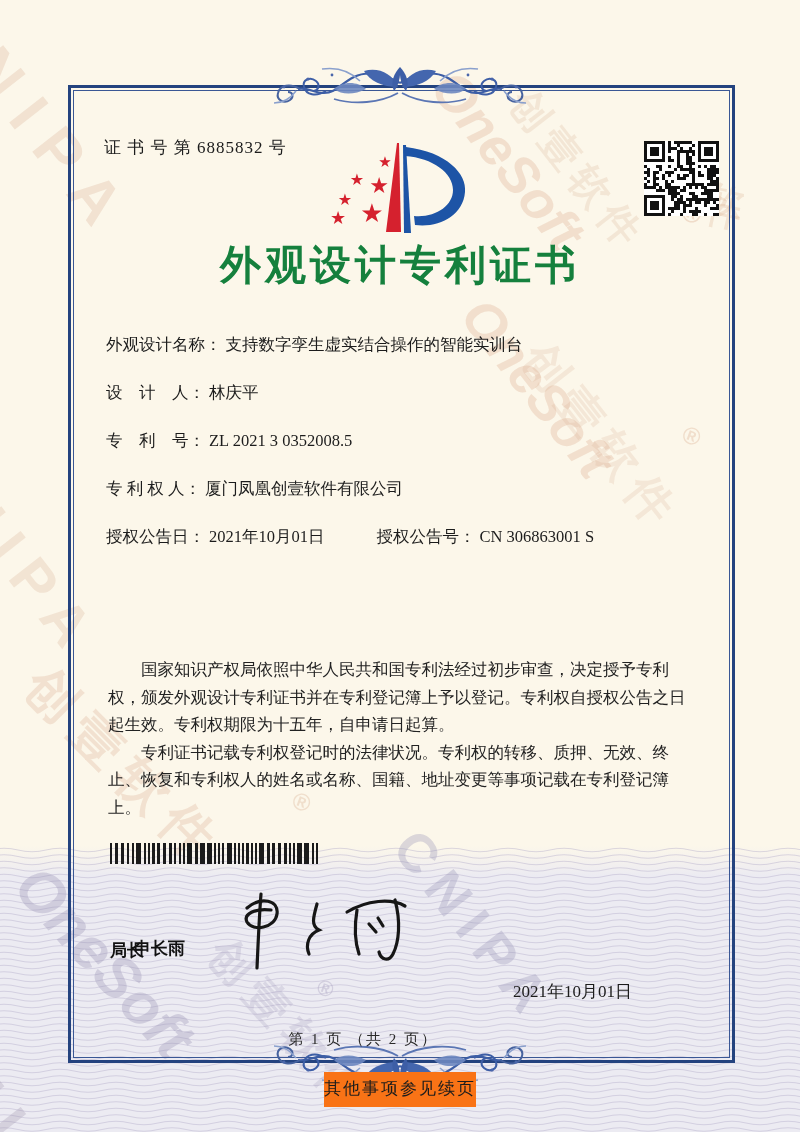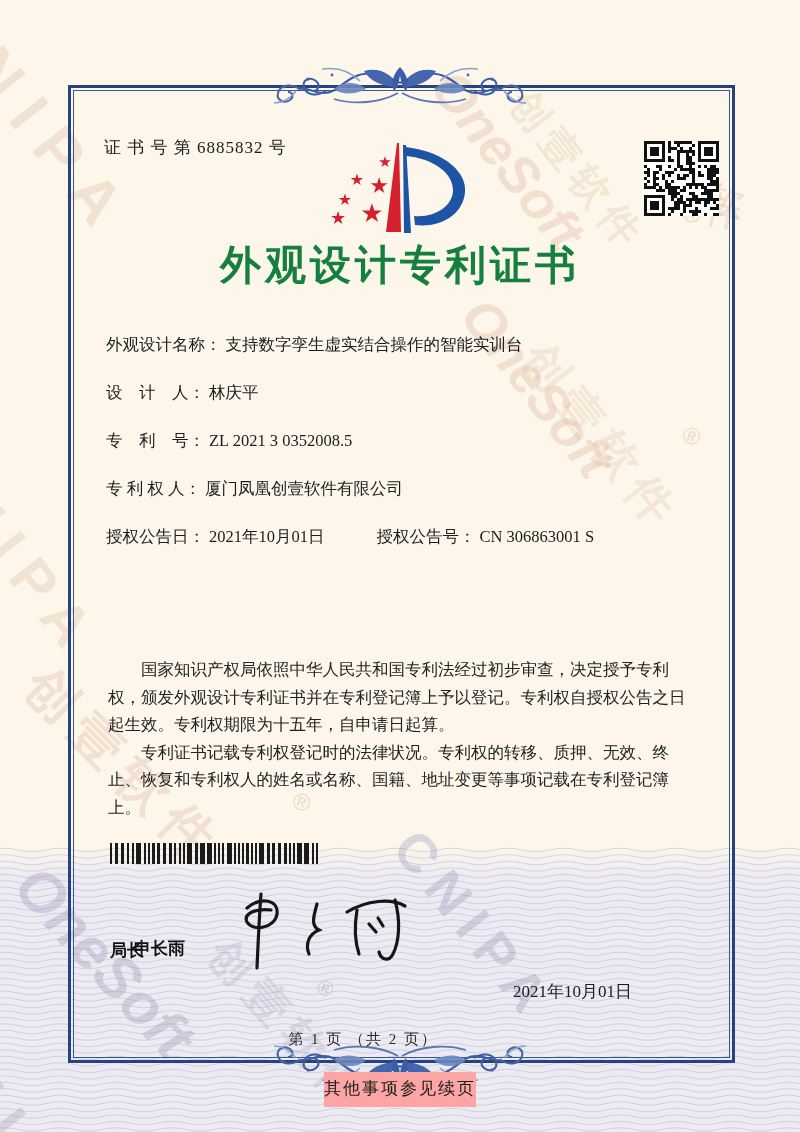--- a/index.html
+++ b/index.html
@@ -68,21 +68,21 @@
   .barcode{position:absolute;left:110px;top:843px;z-index:4;}
   
   .signer-title{position:absolute;left:110px;top:939px;z-index:4;
     font-family:"Liberation Sans","DejaVu Sans",sans-serif;font-size:17px;font-weight:700;color:#111;}
   .signer-name{position:absolute;left:110px;top:937px;z-index:4;
     font-family:"Liberation Sans","DejaVu Sans",sans-serif;font-size:17px;font-weight:700;color:#111;margin-left:24px;}
   .signature{position:absolute;left:225px;top:884px;z-index:4;}
   .issue-date{position:absolute;left:470px;top:980px;width:205px;z-index:4;text-align:center;font-size:17px;}
   .page-info{position:absolute;left:68px;top:1030px;width:590px;z-index:4;text-align:center;font-size:15px;color:#2a2a2a;letter-spacing:2px;font-family:Liberation Serif, serif;}
   .continuation{position:absolute;left:0;top:1072px;width:800px;z-index:4;text-align:center;}
-  .continuation span{display:inline-block;background:#fca5a5;padding:5px 0 7px;font-size:17px;color:#1c1c1c;letter-spacing:2px;}
+  .continuation span{display:inline-block;background:#f97316;padding:5px 0 7px;font-size:17px;color:#1c1c1c;letter-spacing:2px;}
 </style>
 </head>
 <body>
 
 <div class="page">
 
   <div class="wave-zone">
     <svg id="waves" width="800" height="286">
         <g fill="none" stroke="#b2abc9" stroke-width="0.8" opacity="0.55">
           <path d="M-10,4 q14,-3.5 28,0 t28,0 q14,-3.5 28,0 t28,0 q14,-3.5 28,0 t28,0 q14,-3.5 28,0 t28,0 q14,-3.5 28,0 t28,0 q14,-3.5 28,0 t28,0 q14,-3.5 28,0 t28,0 q14,-3.5 28,0 t28,0 q14,-3.5 28,0 t28,0 q14,-3.5 28,0 t28,0 q14,-3.5 28,0 t28,0 q14,-3.5 28,0 t28,0 q14,-3.5 28,0 t28,0 q14,-3.5 28,0 t28,0 q14,-3.5 28,0 t28,0"></path>

